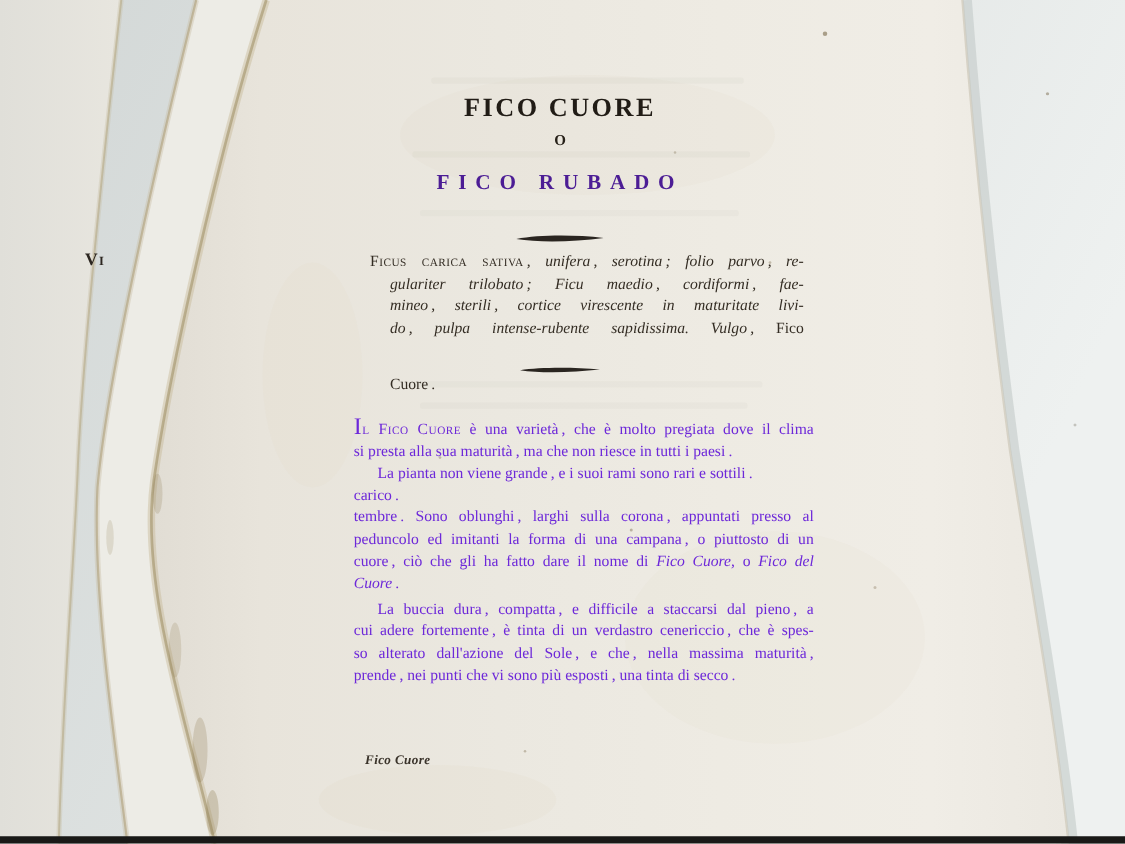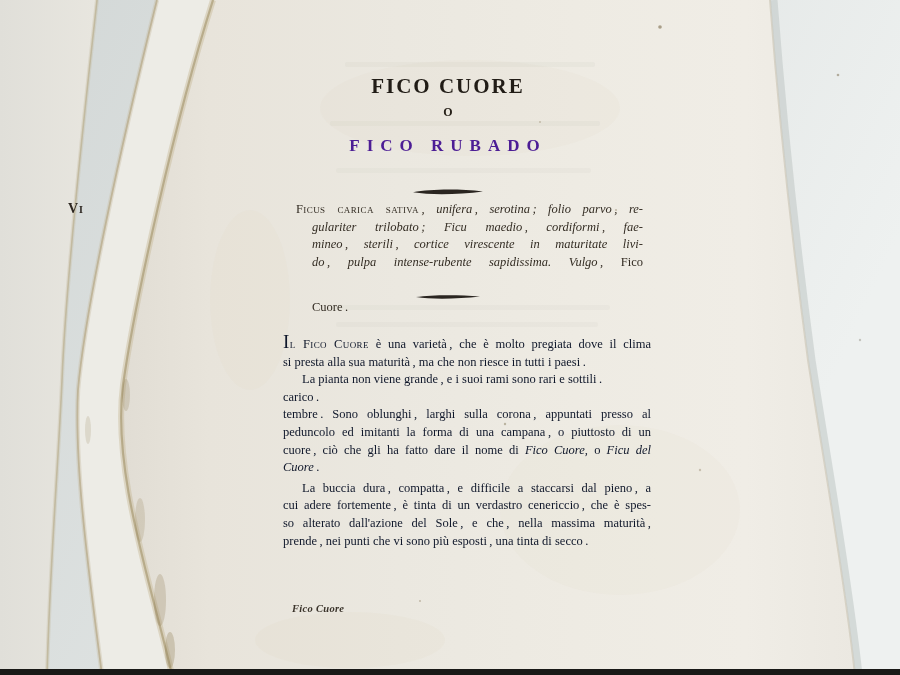--- a/index.html
+++ b/index.html
@@ -21,21 +21,21 @@
   .divider{left:283px;width:330px;text-align:center;}
   .div1{top:182px;}
   .div2{top:287px;}
 
   .latin{left:296px;top:201px;width:347px;
     font-size:12.5px;line-height:17.5px;color:#332c23;}
   .latin .lln{padding-left:16px;}
   .latin .lln.first{padding-left:0;}
 
   .bodytext{left:283px;top:332px;width:368px;
-    font-size:12.5px;line-height:17.6px;color:#0f172a;}
+    font-size:12.5px;line-height:17.6px;color:#6d28d9;}
   .bln{min-height:17.6px;}
   .indent{padding-left:19px;}
   .p5{margin-top:3px;}
 
   .j{text-align:justify;text-align-last:justify;}
   .it{font-style:italic;}
   .ro{font-style:normal;margin-top:28px;}
   .sc{font-variant:small-caps;font-style:normal;letter-spacing:0.4px;text-align:right;}
   .dropI{font-size:19px;line-height:1;letter-spacing:0.5px;}
 
@@ -162,21 +162,21 @@
   <div class="tblock bodytext">
     <div class="bln j"><span class="dropI">I</span><span class="sc">l Fico Cuore</span><span> è una varietà , che è molto pregiata dove il clima</span></div>
     <div class="bln">si presta alla sua maturità , ma che non riesce in tutti i paesi .</div>
 
     <div class="bln indent">La pianta non viene grande , e i suoi rami sono rari e sottili .</div>
 
     <div class="bln">carico .</div>
 
     <div class="bln j">tembre . Sono oblunghi , larghi sulla corona , appuntati presso al</div>
     <div class="bln j">peduncolo ed imitanti la forma di una campana , o piuttosto di un</div>
-    <div class="bln j"><span>cuore , ciò che gli ha fatto dare il nome di </span><span class="it">Fico Cuore,</span><span> o </span><span class="it">Ficu del</span></div>
+    <div class="bln j"><span>cuore , ciò che gli ha fatto dare il nome di </span><span class="it">Fico Cuore,</span><span> o </span><span class="it">Fico del</span></div>
     <div class="bln"><span class="it">Cuore</span><span> .</span></div>
 
     <div class="bln indent j p5">La buccia dura , compatta , e difficile a staccarsi dal pieno , a</div>
     <div class="bln j">cui adere fortemente , è tinta di un verdastro cenericcio , che è spes-</div>
     <div class="bln j">so alterato dall'azione del Sole , e che , nella massima maturità ,</div>
     <div class="bln">prende , nei punti che vi sono più esposti , una tinta di secco .</div>
   </div>
 
   <div class="tblock footer-mark">Fico Cuore</div>
 

